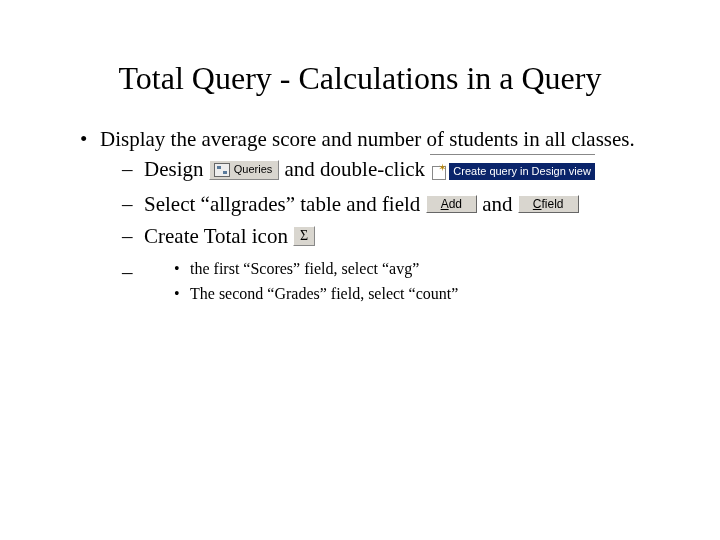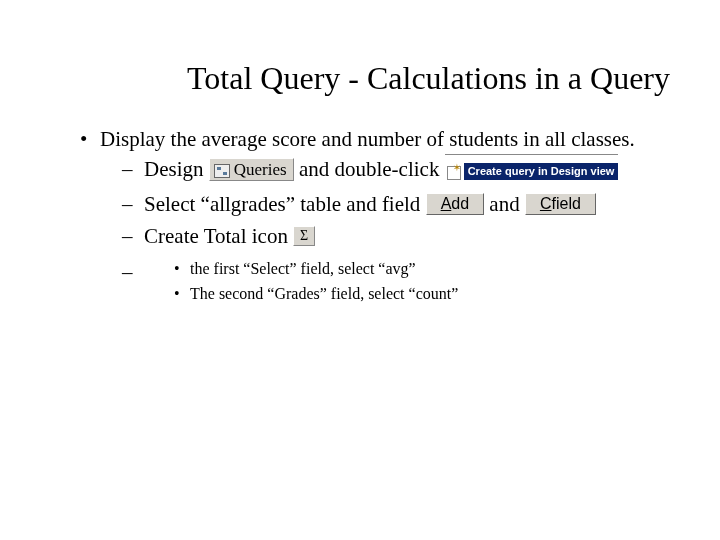--- a/index.html
+++ b/index.html
@@ -10,21 +10,21 @@
     background: #fff;
     font-family: "Times New Roman", Times, serif;
     color: #000;
     overflow: hidden;
   }
   .slide {
     padding: 60px 50px 20px 50px;
   }
   .title {
     font-size: 32px;
-    text-align: right;
+    text-align: center;
     margin-bottom: 28px;
     font-weight: normal;
   }
   ul.lvl1 {
     list-style: none;
     padding: 0;
     margin: 0 0 0 30px;
     font-size: 21px;
   }
   ul.lvl1 > li {
@@ -76,22 +76,22 @@
   }
   
   .btn-queries {
     display: inline-block;
     vertical-align: middle;
     background: #d9d6cf;
     border: 1px solid #888;
     border-left-color: #fff;
     border-top-color: #fff;
     padding: 2px 6px 2px 4px;
-    font-family: Liberation Serif, serif;
-    font-size: 17px;
+    font-family: Liberation Sans, sans-serif;
+    font-size: 11px;
     color: #000;
     line-height: 1;
     position: relative;
     top: -2px;
   }
   .btn-queries .ic {
     display: inline-block;
     width: 14px;
     height: 12px;
     background: #eee;
@@ -146,32 +146,31 @@
     color: #b8860b;
   }
   .btn-create .lbl {
     display: inline-block;
     background: #0a246a;
     color: #fff;
     font-family: Tahoma, Arial, sans-serif;
     font-size: 11px;
     padding: 1px 4px;
     vertical-align: middle;
-    font-weight: bold;
   }
   
   .btn-win {
     display: inline-block;
     vertical-align: middle;
     background: #d9d6cf;
     border: 1px solid #666;
     border-left-color: #fff;
     border-top-color: #fff;
     font-family: Tahoma, Arial, sans-serif;
-    font-size: 16px;
+    font-size: 12px;
     padding: 2px 14px;
     line-height: 1;
     position: relative;
     top: -2px;
   }
   .btn-win .u { text-decoration: underline; }
   
   .btn-sigma {
     display: inline-block;
     vertical-align: middle;
@@ -208,20 +207,20 @@
           <span>Select “allgrades” table and field </span><span class="btn-win"><span class="u">A</span><span>dd</span></span><span> and </span><span class="btn-win"><span class="u">C</span><span>field</span></span>
         </li>
 
 
         <li>
           <span> Create Total icon </span><span class="btn-sigma"><span>Σ</span></span>
         </li>
 
         <li>
           <ul class="lvl3">
-            <li>the first “Select” field, select “avg”</li>
+            <li>the first “Scores” field, select “avg”</li>
             <li>The second “Grades” field, select “count”</li>
           </ul>
         </li>
       </ul>
     </li>
   </ul>
 </div>
 
 </body></html>

